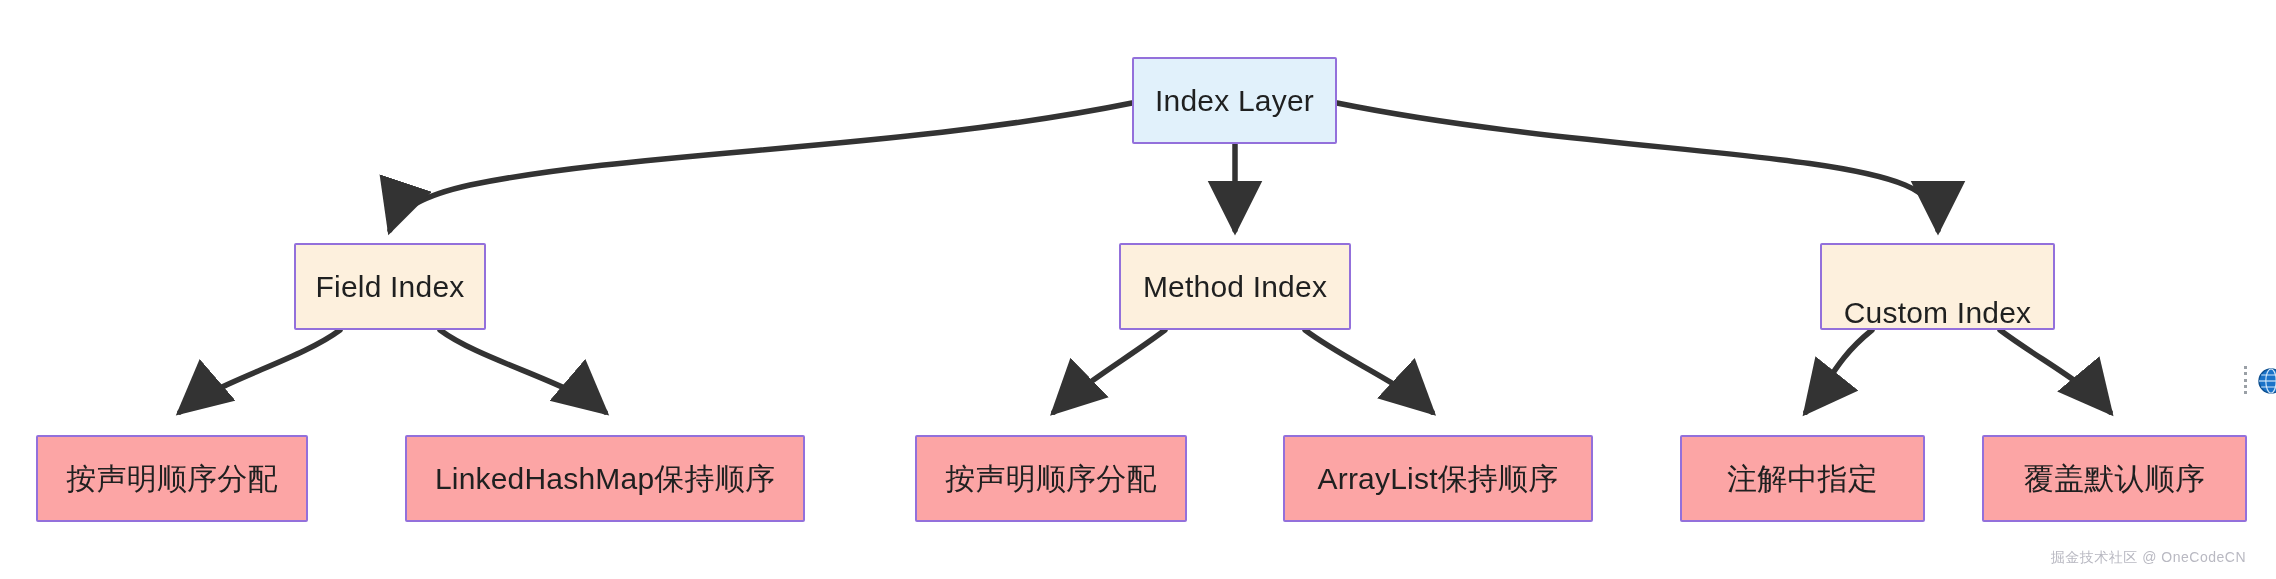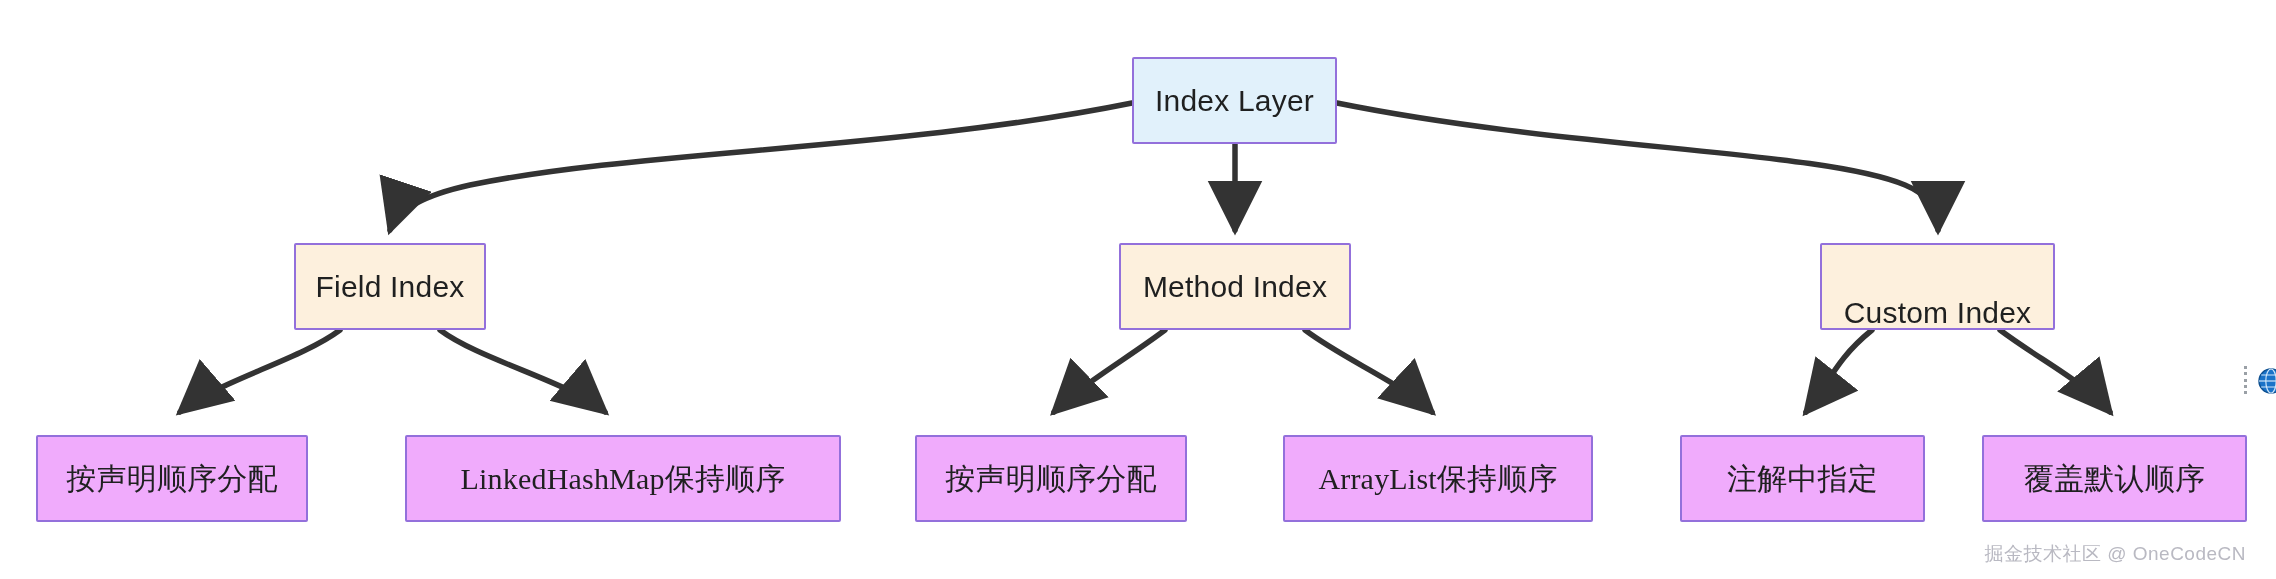--- a/index.html
+++ b/index.html
@@ -45,43 +45,42 @@
     letter-spacing: 0.2px;
     font-weight: 400;
   }
   .node.root {
     background: #e1f1fb;
   }
   .node.mid {
     background: #fdf0dd;
   }
   .node.leaf {
-    background: #f0abfc;
-    font-family: Liberation Serif, serif;
+    background: #fca5a5;
   }
   
   #node-root { left: 1132px; top: 57px; width: 205px; height: 87px; }
   
   #node-field-index  { left: 294px;  top: 243px; width: 192px; height: 87px; }
   #node-method-index { left: 1119px; top: 243px; width: 232px; height: 87px; }
   #node-custom-index { left: 1820px; top: 243px; width: 235px; height: 87px; align-items: flex-end; }
   
   #node-leaf-0 { left: 36px;   top: 435px; width: 272px; height: 87px; }
-  #node-leaf-1 { left: 405px;  top: 435px; width: 436px; height: 87px; }
+  #node-leaf-1 { left: 405px;  top: 435px; width: 400px; height: 87px; }
   #node-leaf-2 { left: 915px;  top: 435px; width: 272px; height: 87px; }
   #node-leaf-3 { left: 1283px; top: 435px; width: 310px; height: 87px; }
   #node-leaf-4 { left: 1680px; top: 435px; width: 245px; height: 87px; }
   #node-leaf-5 { left: 1982px; top: 435px; width: 265px; height: 87px; text-align: center; }
 
   #watermark {
     position: absolute;
     right: 30px;
     bottom: 12px;
     color: #b9b9c2;
-    font-size: 19px;
+    font-size: 14px;
     letter-spacing: 0.5px;
     white-space: nowrap;
     margin-top: 40px;
   }
   #favicon-globe {
     position: absolute;
     left: 2258px;
     top: 368px;
     width: 26px;
     height: 26px;

